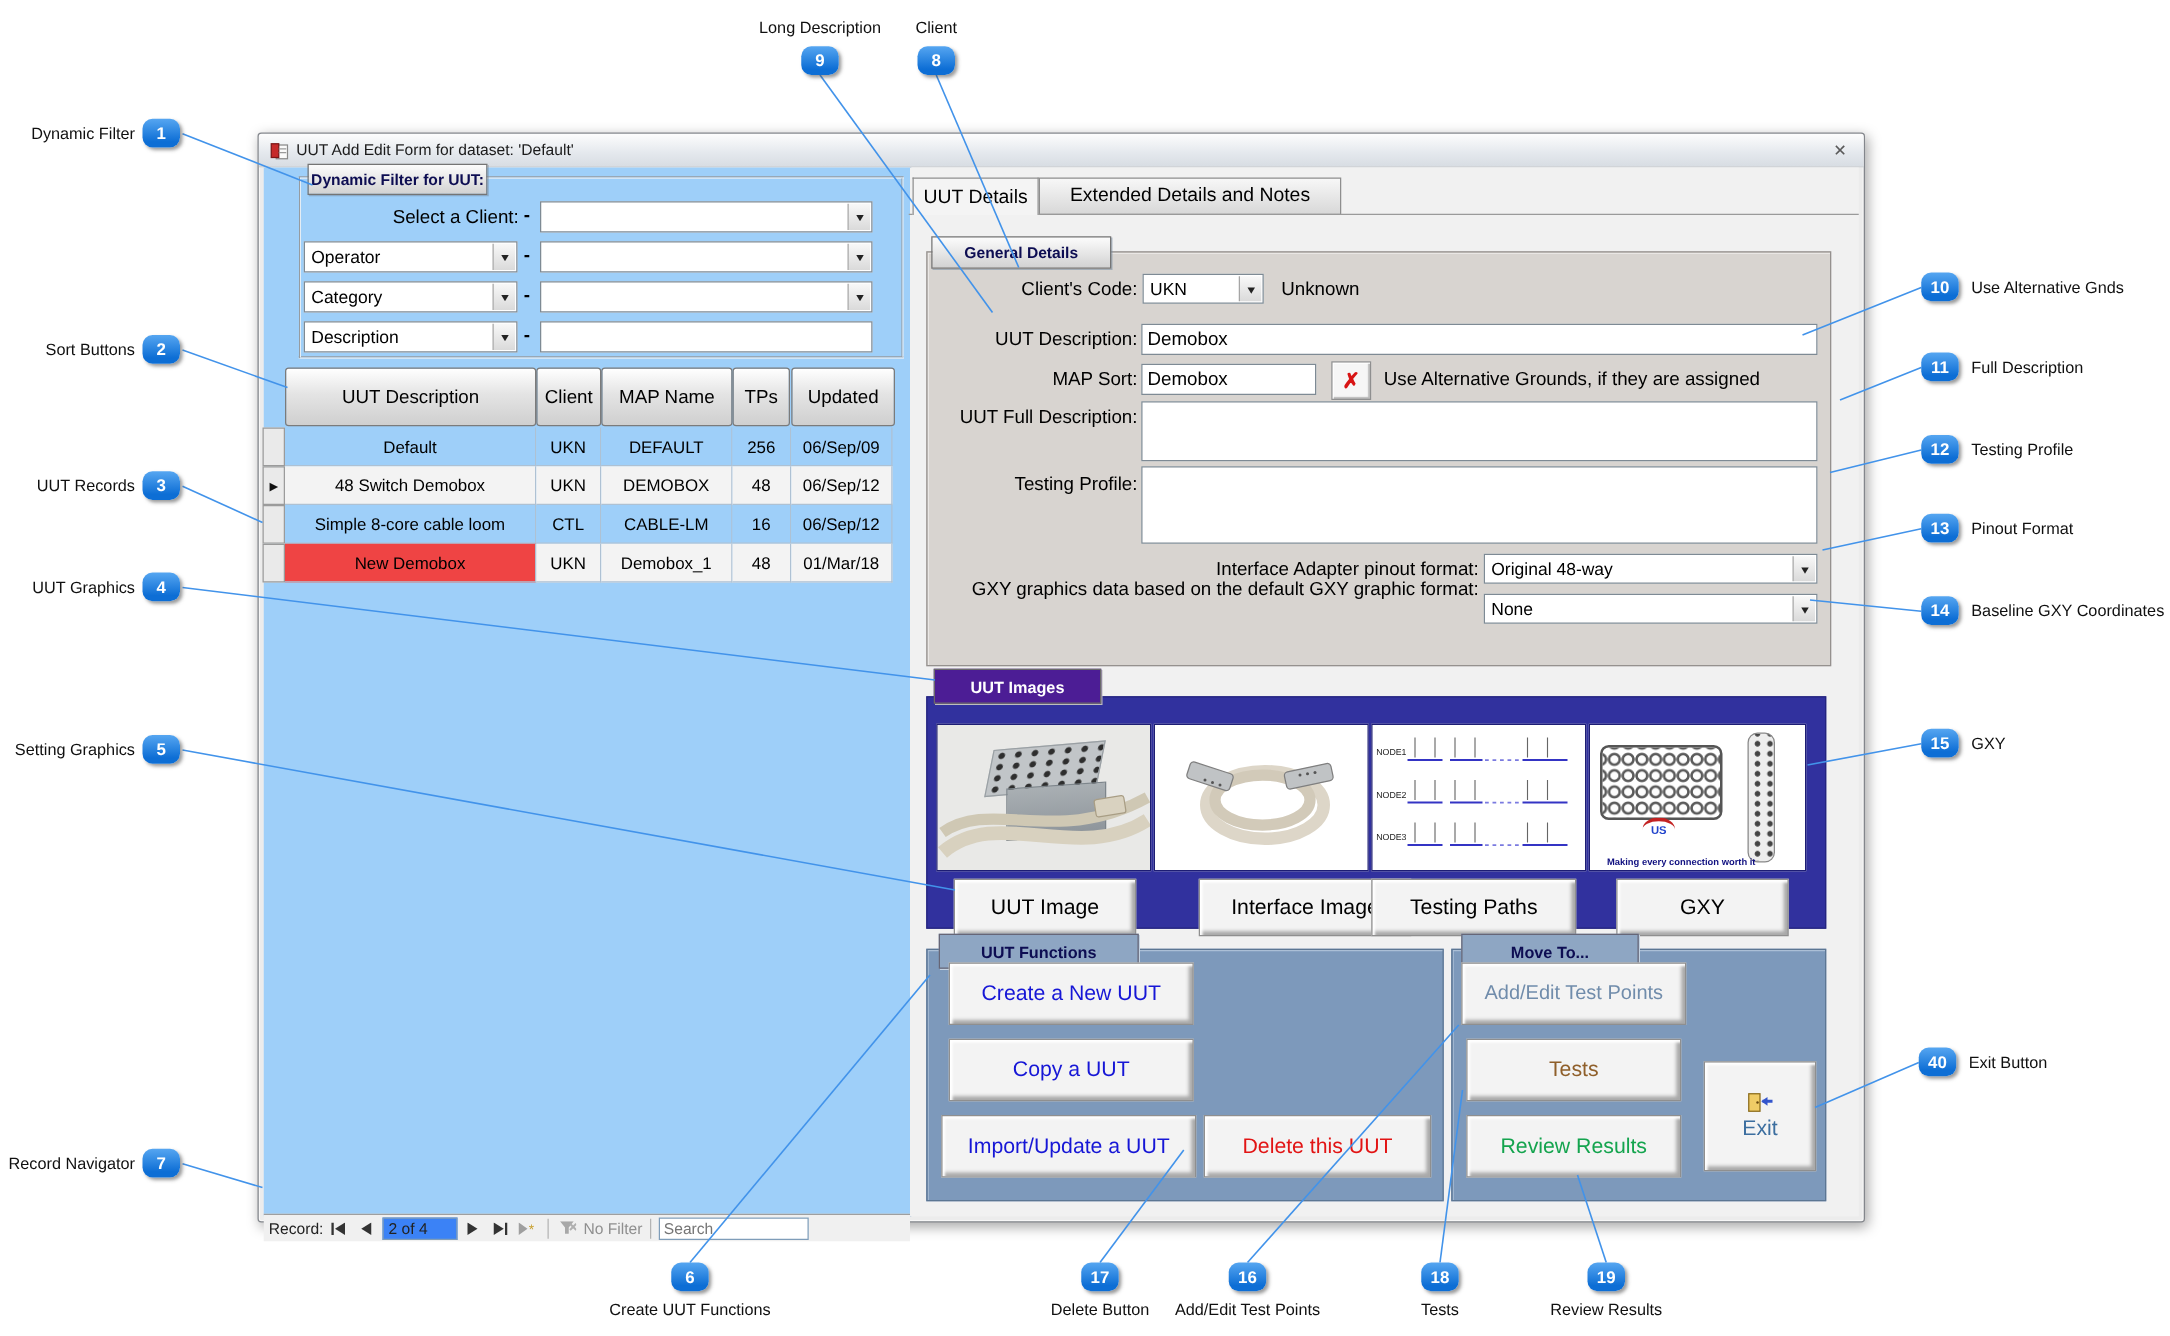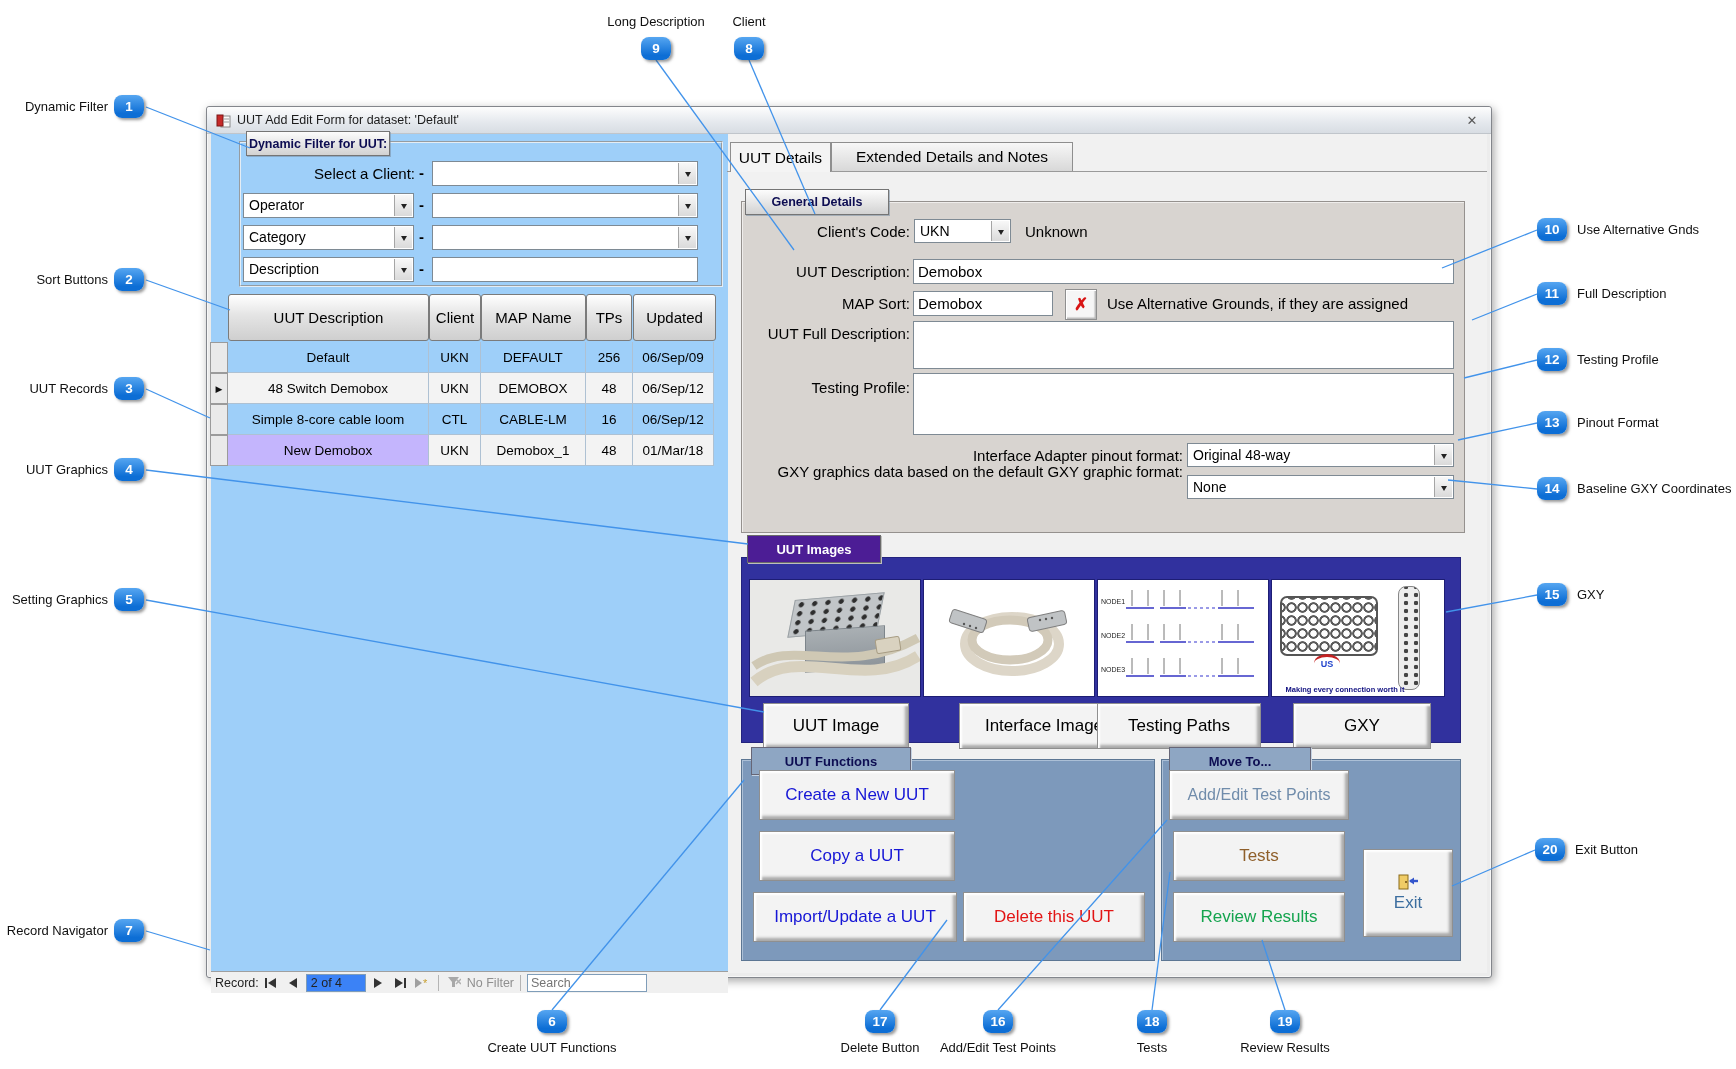--- a/index.html
+++ b/index.html
@@ -220,21 +220,21 @@
     <div class="abs" style="left:0;top:297px;width:517px;height:31px;">
       <div class="rowsel" style="left:3px;width:18px;"></div>
       <div class="cell" style="left:21px;width:201px;background:#9ecff9;">Simple 8-core cable loom</div>
       <div class="cell" style="left:222px;width:52px;background:#9ecff9;">CTL</div>
       <div class="cell" style="left:274px;width:105px;background:#9ecff9;">CABLE-LM</div>
       <div class="cell" style="left:379px;width:47px;background:#9ecff9;">16</div>
       <div class="cell" style="left:426px;width:81px;background:#9ecff9;">06/Sep/12</div>
     </div>
     <div class="abs" style="left:0;top:328px;width:517px;height:31px;">
       <div class="rowsel" style="left:3px;width:18px;"></div>
-      <div class="cell" style="left:21px;width:201px;background:#c4b5fd;">New Demobox</div>
+      <div class="cell" style="left:21px;width:201px;background:#ef4444;">New Demobox</div>
       <div class="cell" style="left:222px;width:52px;background:#f3f3f3;">UKN</div>
       <div class="cell" style="left:274px;width:105px;background:#f3f3f3;">Demobox_1</div>
       <div class="cell" style="left:379px;width:47px;background:#f3f3f3;">48</div>
       <div class="cell" style="left:426px;width:81px;background:#f3f3f3;">01/Mar/18</div>
     </div>
 
     <div class="navbar">
       <span>Record:</span>
       <span class="navbtn">
         <svg width="12" height="10">
@@ -501,21 +501,21 @@
   <div class="co" style="left:1537px;top:411px;">
       <span>13</span>
     </div>
   <div class="co" style="left:1537px;top:477px;">
       <span>14</span>
     </div>
   <div class="co" style="left:1537px;top:583px;">
       <span>15</span>
     </div>
   <div class="co" style="left:1535px;top:838px;">
-      <span>20</span>
+      <span>40</span>
     </div>
   <div class="co" style="left:537px;top:1010px;">
       <span>6</span>
     </div>
   <div class="co" style="left:865px;top:1010px;">
       <span>17</span>
     </div>
   <div class="co" style="left:983px;top:1010px;">
       <span>16</span>
     </div>

